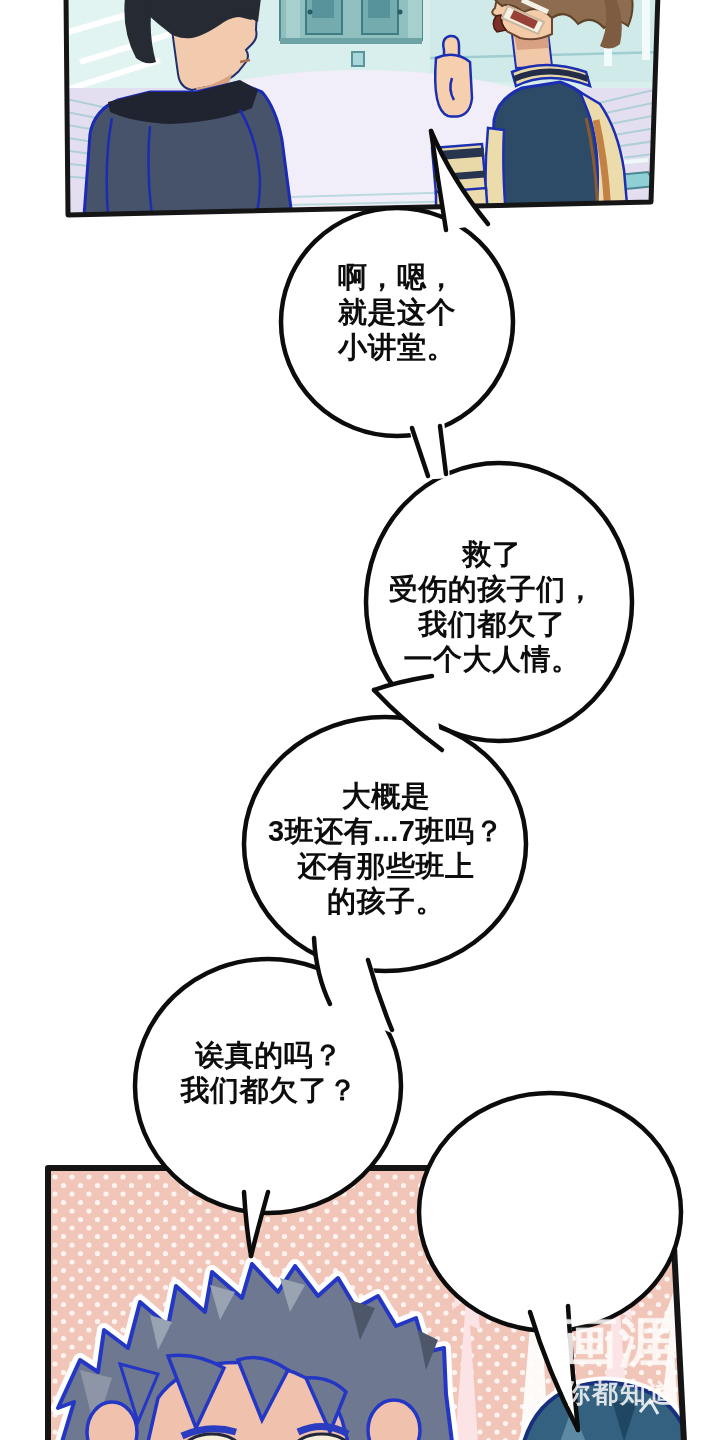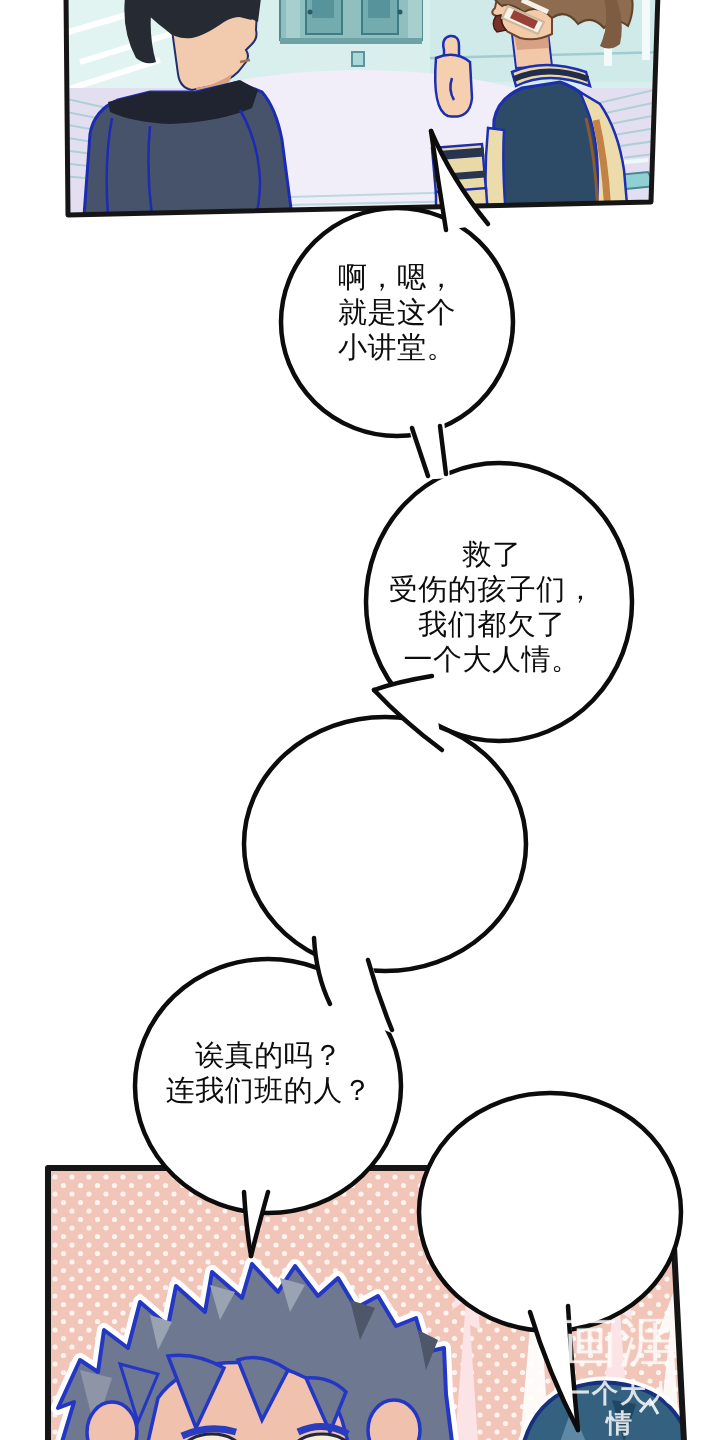--- a/index.html
+++ b/index.html
@@ -1,22 +1,22 @@
 <!DOCTYPE html>
 <html><head>
 <meta charset="utf-8">
 <style>
   html,body{margin:0;padding:0;background:#ffffff;}
   .stage{position:relative;width:720px;height:1440px;background:#ffffff;overflow:hidden;
          font-family:"Liberation Sans","DejaVu Sans",sans-serif;}
   .art{position:absolute;left:0;top:0;width:720px;height:1440px;}
-  .bubble-text{position:absolute;white-space:pre-line;text-align:center;font-weight:400;
+  .bubble-text{position:absolute;white-space:pre-line;text-align:center;font-weight:700;
                font-size:29px;line-height:35px;color:#0d0d0d;letter-spacing:.5px;}
   .wm-logo{position:absolute;left:559px;top:1312px;width:120px;text-align:center;
-           font-weight:400;font-size:54px;line-height:60px;letter-spacing:2px;
+           font-weight:700;font-size:54px;line-height:60px;letter-spacing:2px;
            color:rgba(253,251,250,.78);text-shadow:0 0 2px rgba(255,255,255,.45);}
   .wm-sub{position:absolute;left:560px;top:1378px;width:120px;text-align:center;
           font-weight:700;font-size:26px;line-height:30px;letter-spacing:2px;
           color:rgba(253,250,249,.85);}
 </style>
 </head>
 <body>
 
 <div class="stage">
 
@@ -214,19 +214,23 @@
   </g>
 </svg>
 
 <div class="bubble-text" style="left:282px;top:260px;width:230px">啊，嗯，
 就是这个
 小讲堂。</div>
 <div class="bubble-text" style="left:366px;top:537px;width:252px">救了
 受伤的孩子们，
 我们都欠了
 一个大人情。</div>
+<div class="bubble-text" style="left:250px;top:779px;width:272px">大概是
+3班还有...7班吗？
+还有那些班上
+的孩子。</div>
 <div class="bubble-text" style="left:133px;top:1038px;width:272px">诶真的吗？
-连我们班的人？</div>
+我们都欠了？</div>
 
 <div class="wm-logo">画涯</div>
-<div class="wm-sub">一个大人情</div>
+<div class="wm-sub">你都知道</div>
 
 </div>
 
 </body></html>

